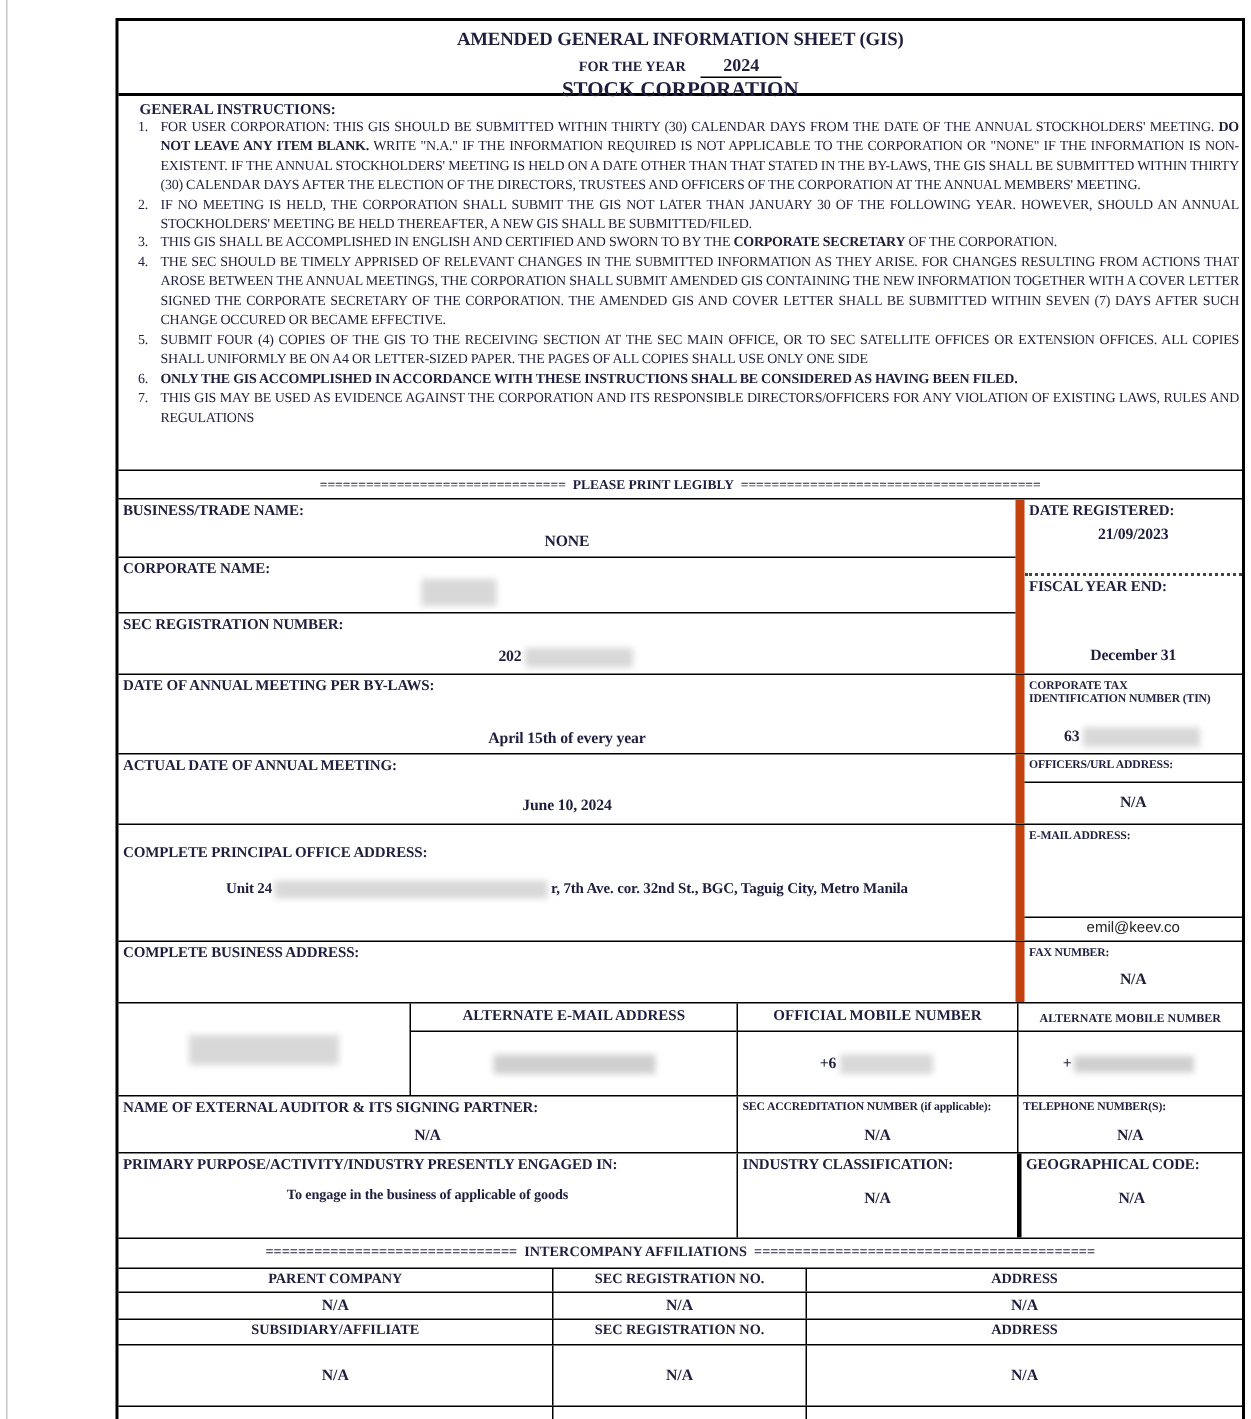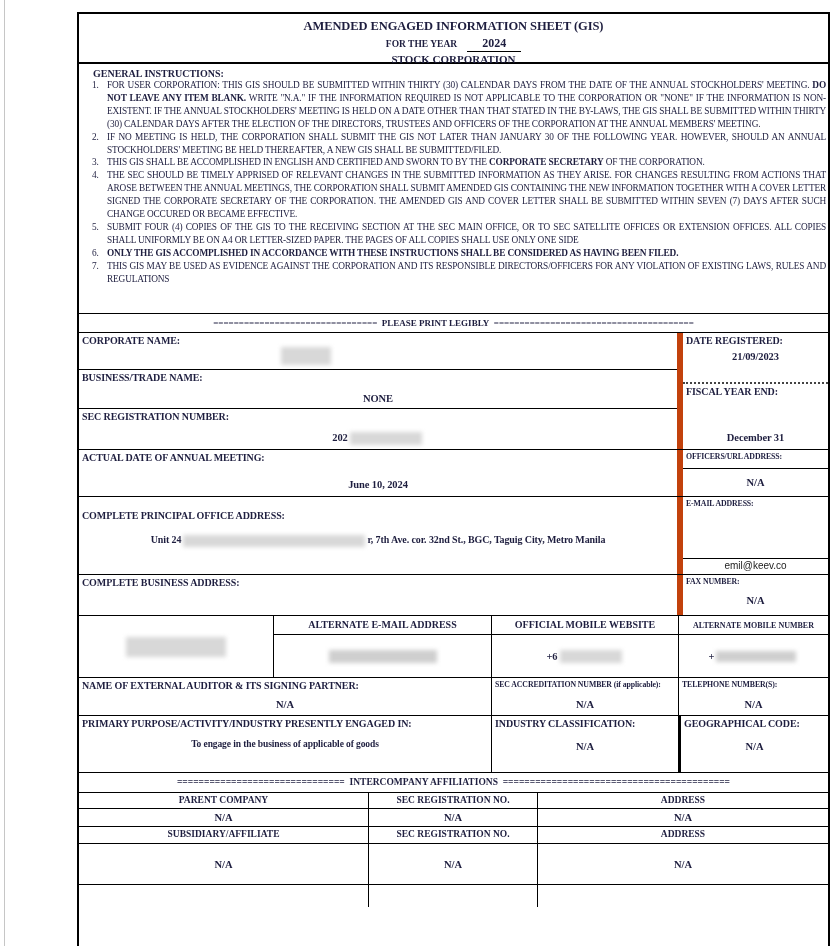--- a/index.html
+++ b/index.html
@@ -6,21 +6,21 @@
   html,body { width: 834px; height: 946px; overflow: hidden; background: #fff; }
   body { position: relative; font-family: "Liberation Serif", serif; color: #1e1e3f; }
   .edge-line { position: absolute; left: 4px; top: 0; width: 1px; height: 100%; background: #c6c6c6; }
   .page { position: absolute; left: 77px; top: 12px; width: 753px; height: 952px; border: 2px solid #000; background: #fff; }
 
   
   .title-block { height: 50px; border-bottom: 2px solid #000; text-align: center; padding-top: 5px; }
   .doc-title { font-size: 12.5px; font-weight: bold; letter-spacing: -0.1px; }
   .year-line { font-size: 9.5px; font-weight: bold; margin-top: 2px; text-align: center; }
   .year { display: inline-block; font-size: 12px; font-weight: bold; border-bottom: 1.5px solid #000; padding: 0 15px; margin-left: 10px; }
-  .corp-type { font-size: 11px; font-weight: bold; margin-top: 1px; }
+  .corp-type { font-size: 14px; font-weight: bold; margin-top: 1px; }
 
   
   .instructions { padding: 4px 2px 2px 13px; height: 249px; }
   .instructions-heading { font-size: 10px; font-weight: bold; margin-left: 1px; }
   .instructions ol { list-style: none; }
   .instructions li { position: relative; font-size: 9.3px; line-height: 12.9px; text-align: justify;
                      padding-left: 15px; letter-spacing: -0.15px; }
   .instructions li .num { position: absolute; left: 0; top: 0; }
   .b { font-weight: bold; }
 
@@ -57,21 +57,21 @@
                 font-family: "Liberation Sans", sans-serif; font-size: 10px; color: #222; }
 </style>
 </head>
 <body style="color: rgb(30, 30, 63);">
 
 <div class="edge-line"></div>
 
 <div class="page">
 
   <div class="title-block">
-    <div class="doc-title">AMENDED ENGAGED INFORMATION SHEET (GIS)</div>
+    <div class="doc-title">AMENDED GENERAL INFORMATION SHEET (GIS)</div>
     <div class="year-line">
       <span>FOR THE YEAR</span><span class="year">2024</span>
     </div>
     <div class="corp-type">STOCK CORPORATION</div>
   </div>
 
   <div class="instructions">
     <div class="instructions-heading">GENERAL INSTRUCTIONS:</div>
     <ol>
         <li><span class="num">1.</span><span>FOR USER CORPORATION: THIS GIS SHOULD BE SUBMITTED WITHIN THIRTY (30) CALENDAR DAYS FROM THE DATE OF THE ANNUAL STOCKHOLDERS' MEETING. </span><span class="b">DO NOT LEAVE ANY ITEM BLANK.</span><span> WRITE "N.A." IF THE INFORMATION REQUIRED IS NOT APPLICABLE TO THE CORPORATION  OR "NONE" IF THE INFORMATION IS NON-EXISTENT. IF THE ANNUAL STOCKHOLDERS' MEETING IS HELD ON A DATE OTHER THAN THAT STATED IN THE BY-LAWS, THE GIS SHALL BE SUBMITTED WITHIN THIRTY (30) CALENDAR DAYS AFTER THE ELECTION OF THE DIRECTORS, TRUSTEES AND OFFICERS OF THE CORPORATION AT THE ANNUAL MEMBERS' MEETING.</span></li>
@@ -85,45 +85,55 @@
   </div>
 
   <div class="print-legibly">
     <span>================================</span>
     &nbsp;<span>PLEASE PRINT LEGIBLY</span>&nbsp;
     <span>=======================================</span>
   </div>
 
   <div class="frow" style="height:117px">
     <div class="lcol">
+      <div class="cell" style="height:39px;border-bottom:1px solid #000">
+        <div class="lbl">BUSINESS/TRADE NAME:</div>
+        <div class="val vbot">NONE</div>
+      </div>
       <div class="cell" style="height:37px;border-bottom:1px solid #000">
         <div class="lbl">CORPORATE NAME:</div>
         <div class="val" style="margin-top:1px"><span class="redact" style="width:50px;height:18px;transform:translateX(-72px)"></span></div>
-      </div>
-      <div class="cell" style="height:39px;border-bottom:1px solid #000">
-        <div class="lbl">BUSINESS/TRADE NAME:</div>
-        <div class="val vbot">NONE</div>
       </div>
       <div class="cell" style="height:40px">
         <div class="lbl">SEC REGISTRATION NUMBER:</div>
         <div class="val vbot"><span>202</span><span class="redact" style="width:72px;height:13px"></span></div>
       </div>
     </div>
     <div class="rcol">
       <div class="cell" style="height:51px;border-bottom:2px dotted #444">
         <div class="lbl">DATE REGISTERED:</div>
         <div class="val" style="margin-top:5px">21/09/2023</div>
       </div>
       <div class="cell" style="flex:1">
         <div class="lbl">FISCAL YEAR END:</div>
         <div class="val vbot" style="padding-bottom:6px">December 31</div>
       </div>
     </div>
   </div>
 
+  <div class="frow" style="height:53px">
+    <div class="lcol cell">
+      <div class="lbl">DATE OF ANNUAL MEETING PER BY-LAWS:</div>
+      <div class="val vbot">April 15th of every year</div>
+    </div>
+    <div class="rcol cell">
+      <div class="lbl-sm" style="width:130px">CORPORATE TAX IDENTIFICATION NUMBER (TIN)</div>
+      <div class="val vbot"><span>63</span><span class="redact" style="width:78px;height:13px"></span></div>
+    </div>
+  </div>
 
   <div class="frow" style="height:47px">
     <div class="lcol cell">
       <div class="lbl">ACTUAL DATE  OF ANNUAL MEETING:</div>
       <div class="val vbot" style="padding-bottom:6px">June 10, 2024</div>
     </div>
     <div class="rcol">
       <div class="lbl-sm" style="height:19px;border-bottom:1px solid #000">OFFICERS/URL ADDRESS:</div>
       <div class="vmid val">N/A</div>
     </div>
@@ -158,21 +168,21 @@
           <span class="redact" style="width:100px;height:20px"></span>
         </div>
     </div>
     <div class="colcell bl" style="width:218px">
       <div class="hdr4">ALTERNATE E-MAIL ADDRESS</div>
       <div class="vmid">
           <span class="redact" style="width:108px;height:13px;background:#cfcfcf"></span>
         </div>
     </div>
     <div class="colcell bl" style="width:187px">
-      <div class="hdr4">OFFICIAL MOBILE WEBSITE</div>
+      <div class="hdr4">OFFICIAL MOBILE NUMBER</div>
       <div class="vmid val">
           <span>+6</span>
           <span class="redact" style="width:62px;height:13px"></span>
         </div>
     </div>
     <div class="colcell bl" style="flex:1">
       <div class="hdr4 small">ALTERNATE MOBILE NUMBER</div>
       <div class="vmid val">
           <span>+</span>
           <span class="redact" style="width:80px;height:11px;background:#cfcfcf"></span>

